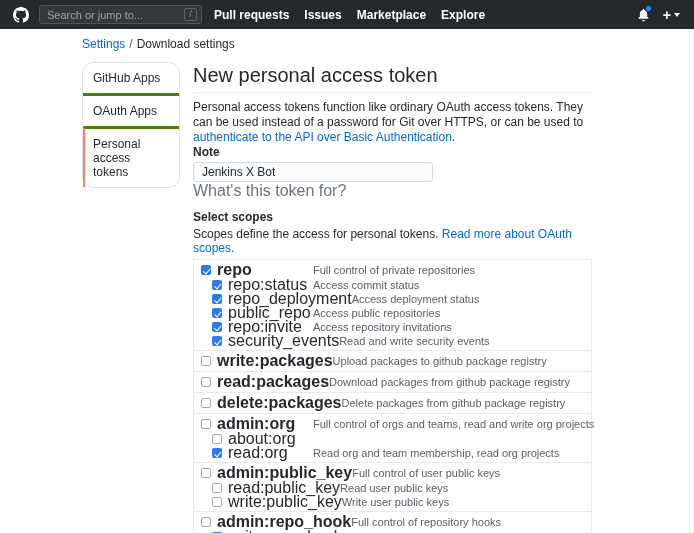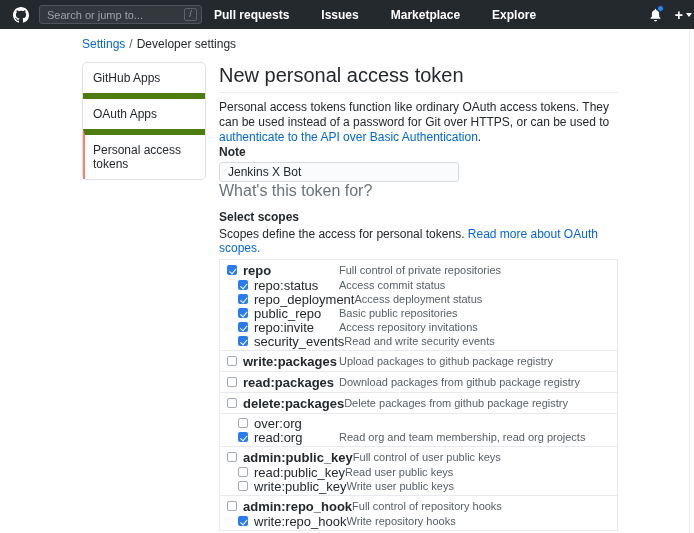--- a/index.html
+++ b/index.html
@@ -2,52 +2,52 @@
 <html><head>
 <meta charset="utf-8">
 <style>
   * { margin:0; padding:0; box-sizing:border-box; }
   html,body { width:694px; height:533px; overflow:hidden; background:#fff;
     font-family:"Liberation Sans", sans-serif; color:#24292e; }
   a { text-decoration:none; }
 
   
   .header { height:29px; background:#24292e; display:flex; align-items:center;
-    padding:0 2px 0 13px; position:relative; }
+    padding:0 14px 0 13px; position:relative; }
   .logo { display:flex; align-items:center; margin-right:10px; cursor:pointer; }
   .search-box { width:163px; height:19px; background:rgba(255,255,255,0.07);
     border:1px solid #4d555c; border-radius:3px; display:flex; align-items:center;
     padding:0 4px 0 7px; margin-right:12px; }
   .search-box input { flex:1; background:transparent; border:none; outline:none;
     color:#c6cbd1; font-size:11px; font-family:"Liberation Sans", sans-serif; min-width:0; }
   .search-box input::placeholder { color:#9aa3ab; }
   .slash-hint { width:13px; height:13px; border:1px solid #5c646b; border-radius:2px;
     color:#8b949e; font-size:9px; line-height:11px; text-align:center; flex:0 0 13px; }
-  .top-nav { display:flex; gap:32px; }
+  .top-nav { display:flex; gap:15px; }
   .top-nav a { color:#fff; font-size:12px; font-weight:bold; }
   .header-right { margin-left:auto; display:flex; align-items:center; gap:13px; }
   .bell-wrap { position:relative; display:flex; cursor:pointer; }
   .bell-dot { position:absolute; top:-3px; right:-2px; width:7px; height:7px;
     border-radius:50%; border:1.5px solid #24292e; }
   .plus-wrap { display:flex; align-items:center; gap:3px; color:#fff; cursor:pointer; }
   .plus-glyph { font-size:14px; font-weight:bold; line-height:14px; }
   .caret-down { width:0; height:0; border:3px solid transparent; border-top:4px solid #fff;
     margin-top:3px; }
 
   
   .breadcrumb { margin:8px 0 11px 82px; font-size:12px; color:#586069; }
   .breadcrumb .crumb-sep { margin:0 4px; color:#586069; }
   .breadcrumb .crumb-current { color:#24292e; }
 
   
   .container { display:flex; align-items:flex-start; padding-left:82px; gap:13px; }
 
-  .sidebar { width:124px; border:1px solid #dfe3e6; border-radius:5px; background:#fff; }
+  .sidebar { width:98px; border:1px solid #dfe3e6; border-radius:11px; background:#fff; }
   .side-item { font-size:12px; padding:8px 10px; cursor:pointer; color:#24292e;
-    border-top:6px solid #4d7c0f; position:relative; }
+    border-top:3px solid #4d7c0f; position:relative; }
   .side-item:first-child { border-top:none; }
   .side-item.active { padding-left:8px; border-left:2px solid; }
 
   .main { width:399px; }
   .page-title { font-size:20px; font-weight:400; line-height:22px; padding:2px 0 6px;
     border-bottom:1px solid #eaecef; }
   .intro { font-size:12px; line-height:15px; margin-top:7px; color:#24292e; }
   .field-label { display:block; font-size:12px; font-weight:bold; line-height:14px; }
   .note-input { display:block; margin-top:3px; width:240px; height:20px; padding:3px 8px;
     font-size:12px; font-family:"Liberation Sans", sans-serif; color:#24292e;
@@ -57,21 +57,21 @@
   .scopes-desc { font-size:12px; line-height:14px; margin-top:3px; }
 
   
   .scope-table { margin-top:4px; border:1px solid #e8eaed; }
   .scope-group { border-bottom:1px solid #e8eaed; padding:2px 0; }
   .scope-group:last-child { border-bottom:none; }
   .scope-row { display:flex; align-items:center; height:14px; padding-left:7px; cursor:pointer; }
   .scope-row.top { height:16px; }
   .name-cell { flex:0 0 112px; display:flex; align-items:center; gap:6px; }
   .scope-row.sub .name-cell { padding-left:11px; }
-  .scope-name { font-size:13px; color:#24292e; white-space:nowrap; }
+  .scope-name { font-size:16px; color:#24292e; white-space:nowrap; }
   .scope-row.top .scope-name { font-weight:bold; }
   .scope-desc { font-size:11px; color:#586069; white-space:nowrap; }
 
   input[type=checkbox].scope-cb { appearance:none; -webkit-appearance:none;
     width:10px; height:10px; border:1px solid #a2a9b0; border-radius:2px;
     background:#fff; position:relative; flex:0 0 10px; margin:0; cursor:pointer; }
   input[type=checkbox].scope-cb:checked { border-color:transparent; }
   input[type=checkbox].scope-cb:checked::after { content:""; position:absolute;
     left:2.5px; top:0.5px; width:3px; height:5.5px; border:solid #fff;
     border-width:0 1.5px 1.5px 0; transform:rotate(40deg); }
@@ -107,21 +107,21 @@
       <span class="bell-dot" id="bell-dot" style="background: rgb(33, 136, 255);"></span>
     </span>
     <span class="plus-wrap">
       <span class="plus-glyph">+</span>
       <span class="caret-down"></span>
     </span>
   </div>
 </div>
 
 <div class="breadcrumb">
-  <a href="#" id="crumb-link" style="color: rgb(3, 102, 214);">Settings</a><span class="crumb-sep">/</span><span class="crumb-current">Developer settings</span>
+  <a href="#" id="crumb-link" style="color: rgb(3, 102, 214);">Settings</a><span class="crumb-sep">/</span><span class="crumb-current">Download settings</span>
 </div>
 
 <div class="container">
 
   <div class="sidebar">
     <div class="side-item">GitHub Apps</div>
     <div class="side-item">OAuth Apps</div>
     <div class="side-item active" id="active-side-item" style="border-left-color: rgb(249, 130, 108);">Personal access tokens</div>
   </div>
 
@@ -158,21 +158,21 @@
               <input type="checkbox" class="scope-cb" checked="" style="background: rgb(42, 124, 238);">
               <span class="scope-name">repo_deployment</span>
             </span>
             <span class="scope-desc">Access deployment status</span>
           </label>
           <label class="scope-row sub">
             <span class="name-cell">
               <input type="checkbox" class="scope-cb" checked="" style="background: rgb(42, 124, 238);">
               <span class="scope-name">public_repo</span>
             </span>
-            <span class="scope-desc">Basic public repositories</span>
+            <span class="scope-desc">Access public repositories</span>
           </label>
           <label class="scope-row sub">
             <span class="name-cell">
               <input type="checkbox" class="scope-cb" checked="" style="background: rgb(42, 124, 238);">
               <span class="scope-name">repo:invite</span>
             </span>
             <span class="scope-desc">Access repository invitations</span>
           </label>
           <label class="scope-row sub">
             <span class="name-cell">
@@ -203,24 +203,31 @@
         <div class="scope-group">
           <label class="scope-row top">
             <span class="name-cell">
               <input type="checkbox" class="scope-cb" style="">
               <span class="scope-name">delete:packages</span>
             </span>
             <span class="scope-desc">Delete packages from github package registry</span>
           </label>
         </div>
         <div class="scope-group">
-          <label class="scope-row sub">
-            <span class="name-cell">
-              <input type="checkbox" class="scope-cb" style="">
-              <span class="scope-name">over:org</span>
+          <label class="scope-row top">
+            <span class="name-cell">
+              <input type="checkbox" class="scope-cb" style="">
+              <span class="scope-name">admin:org</span>
+            </span>
+            <span class="scope-desc">Full control of orgs and teams, read and write org projects</span>
+          </label>
+          <label class="scope-row sub">
+            <span class="name-cell">
+              <input type="checkbox" class="scope-cb" style="">
+              <span class="scope-name">about:org</span>
             </span>
           </label>
           <label class="scope-row sub">
             <span class="name-cell">
               <input type="checkbox" class="scope-cb" checked="" style="background: rgb(42, 124, 238);">
               <span class="scope-name">read:org</span>
             </span>
             <span class="scope-desc">Read org and team membership, read org projects</span>
           </label>
         </div>

